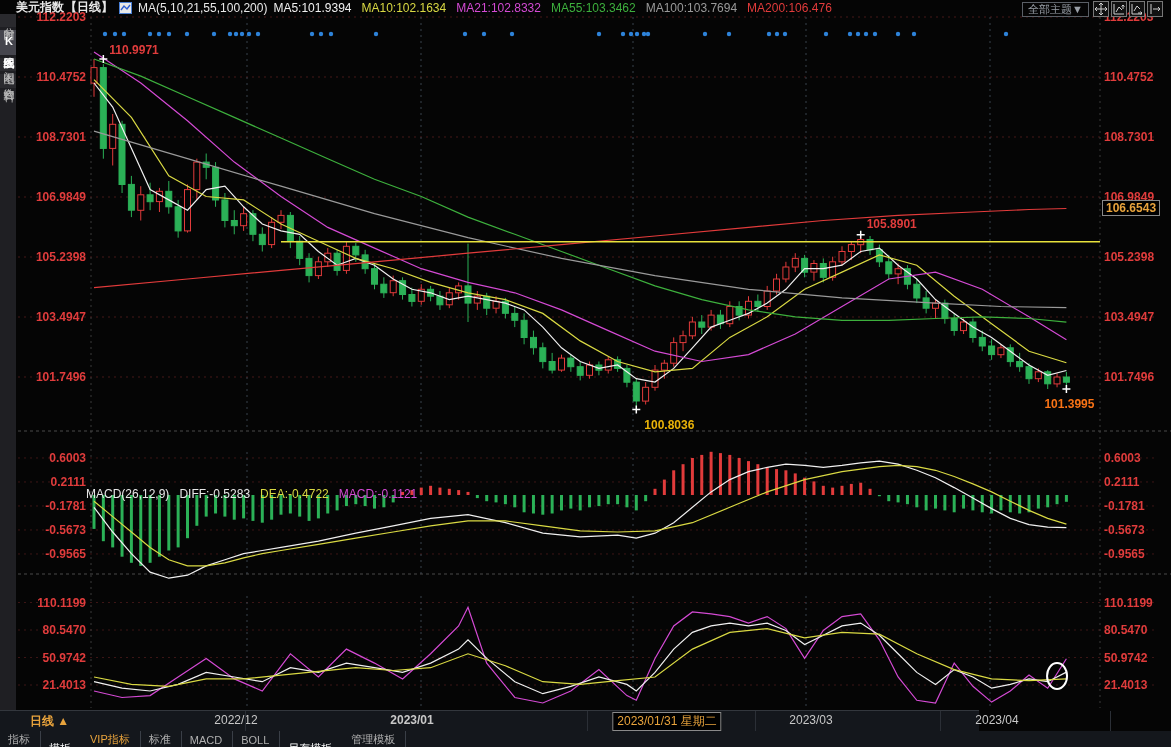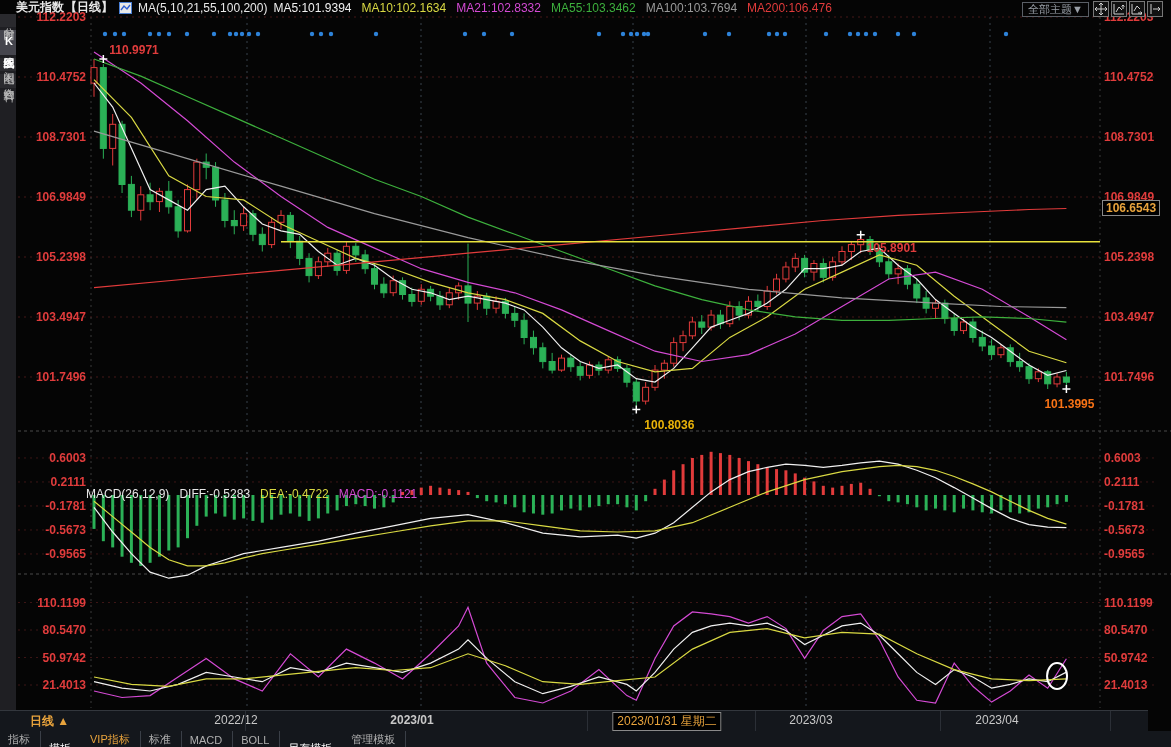--- a/index.html
+++ b/index.html
@@ -19,21 +19,21 @@
   #sidebar{position:absolute;left:0;top:14px;width:16px;height:696px;background:#1f1f23;z-index:6;}
   .side-item{writing-mode:vertical-lr;text-orientation:upright;color:#b6b6b6;font-size:11px;
              letter-spacing:1px;padding:5px 1px;margin-bottom:3px;background:#2a2a2e;cursor:pointer;
              width:14px;text-align:center;}
   .side-item.active{background:#45454d;color:#ffffff;font-weight:bold;}
   .legend{position:absolute;left:86px;font-size:12px;display:flex;gap:10px;white-space:nowrap;z-index:5;}
   .axis-label{position:absolute;font-size:12px;font-weight:bold;color:#e03c3c;z-index:4;}
   .ann{position:absolute;font-size:12px;font-weight:bold;z-index:4;}
   .right-box{position:absolute;left:1102px;border:1px solid #888;background:#000;color:#e8a33c;
              font-size:12px;font-weight:bold;padding:0 3px;z-index:4;}
-  #datebar{position:absolute;left:0;top:710px;width:1148px;height:20px;background:#14171c;
+  #datebar{position:absolute;left:0;top:710px;width:979px;height:20px;background:#14171c;
            border-top:1px solid #33373d;border-bottom:1px solid #33373d;z-index:6;font-size:12px;}
   .period-lbl{position:absolute;left:30px;top:2px;color:#e8a33c;font-weight:bold;cursor:pointer;}
   .date-tick{position:absolute;top:2px;color:#c8c8c8;transform:translateX(-50%);}
   .date-tick.hl{color:#e8a33c;border:1px solid #8a8a8a;background:#000;padding:0 4px;top:1px;}
   .cell-sep{position:absolute;top:0;width:1px;height:100%;background:#2b2f36;}
   #tabbar{position:absolute;left:0;top:731px;width:1171px;height:16px;background:#14171c;
           display:flex;align-items:stretch;z-index:6;font-size:11px;}
   .tab{padding:1px 10px 0 8px;color:#b0b0b0;border-right:1px solid #3a3f47;cursor:pointer;
        display:flex;align-items:center;}
   .tab.selected{background:#c2410c;color:#ffffff;margin-top:16px;}
@@ -539,21 +539,21 @@
       <div class="axis-label" style="top: 546.982px; color: rgb(224, 60, 60); left: 1104px;">-0.9565</div>
       <div class="axis-label" style="top: 595.5px; color: rgb(224, 60, 60); right: 1085px;">110.1199</div>
       <div class="axis-label" style="top: 595.5px; color: rgb(224, 60, 60); left: 1104px;">110.1199</div>
       <div class="axis-label" style="top: 623px; color: rgb(224, 60, 60); right: 1085px;">80.5470</div>
       <div class="axis-label" style="top: 623px; color: rgb(224, 60, 60); left: 1104px;">80.5470</div>
       <div class="axis-label" style="top: 650.5px; color: rgb(224, 60, 60); right: 1085px;">50.9742</div>
       <div class="axis-label" style="top: 650.5px; color: rgb(224, 60, 60); left: 1104px;">50.9742</div>
       <div class="axis-label" style="top: 678px; color: rgb(224, 60, 60); right: 1085px;">21.4013</div>
       <div class="axis-label" style="top: 678px; color: rgb(224, 60, 60); left: 1104px;">21.4013</div>
       <div class="ann" style="left: 109.35px; top: 43.0556px; color: rgb(224, 60, 60);">110.9971</div>
-      <div class="ann" style="left: 866.7px; top: 216.643px; color: rgb(224, 60, 60); margin-top: 24px;">105.8901</div>
+      <div class="ann" style="left: 866.7px; top: 216.643px; color: rgb(224, 60, 60);">105.8901</div>
       <div class="ann" style="left: 644.3px; top: 417.525px; color: #eab308;">100.8036</div>
       <div class="ann" style="left: 1044.4px; top: 397.037px; color: #f97316;">101.3995</div>
     </div>
 
   <div class="right-box" style="top: 200.368px;">106.6543</div>
 
   <div id="datebar">
     <span class="period-lbl">日线 ▲</span>
   <div class="date-tick" style="left: 236px;">2022/12</div>
       <div class="date-tick" style="left: 412px; font-weight: bold;">2023/01</div>

